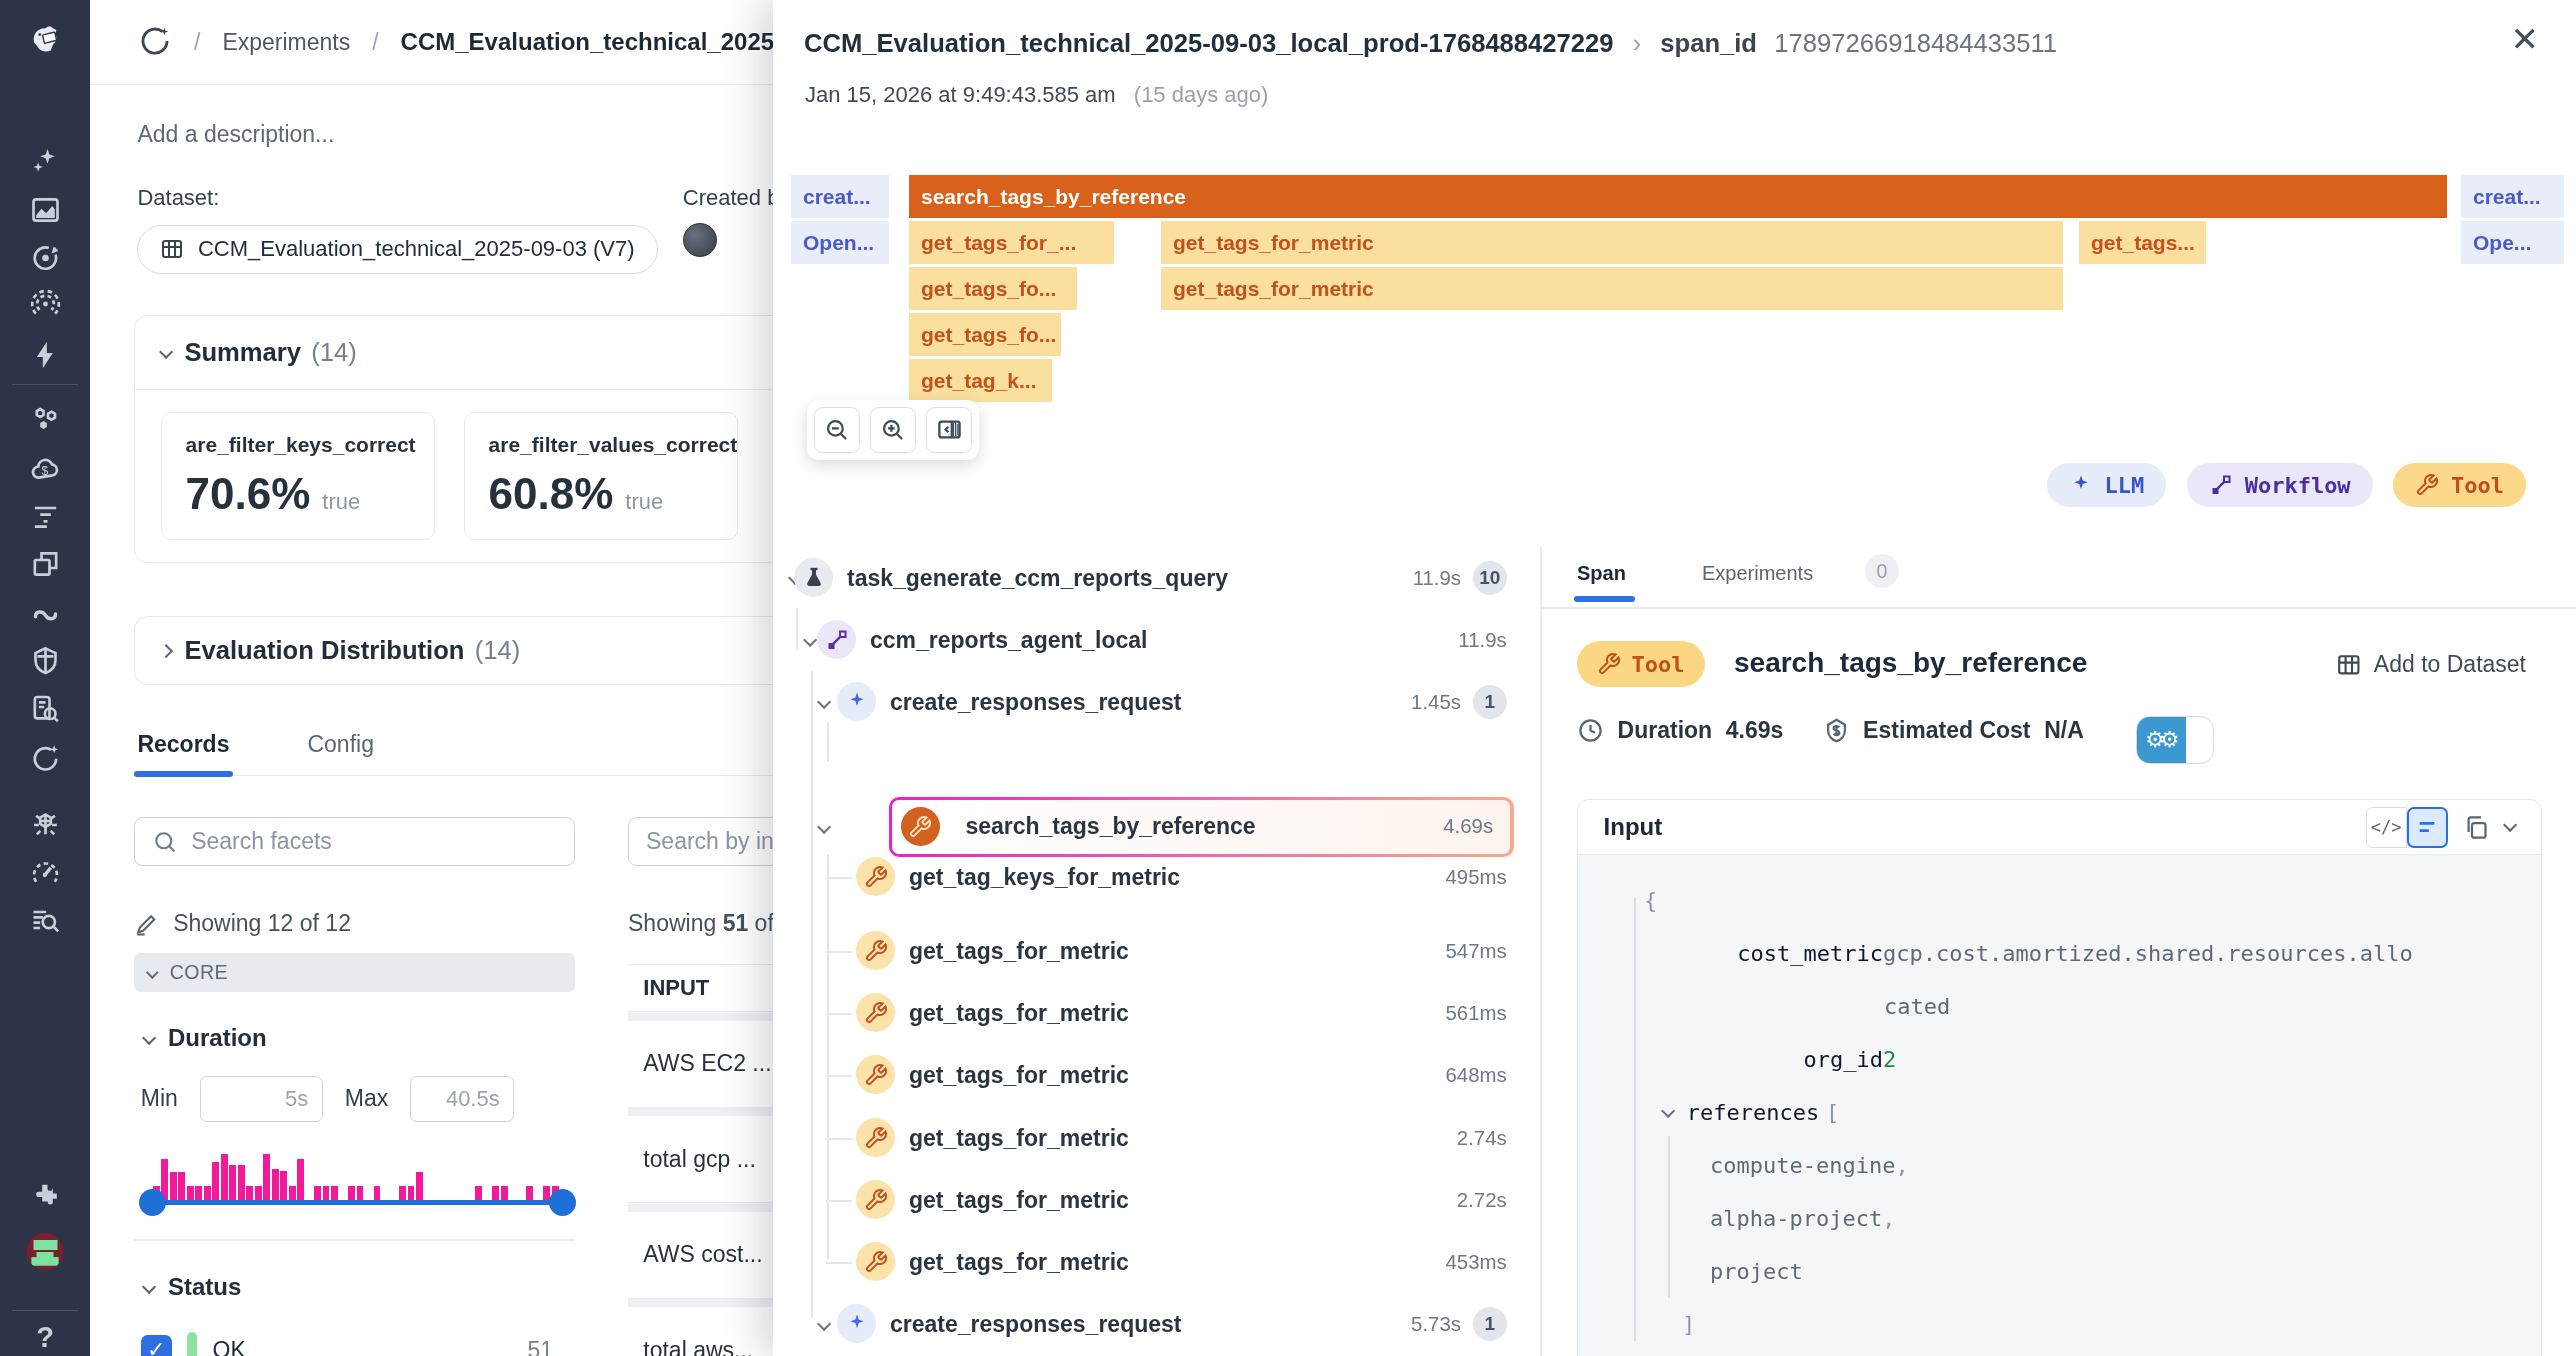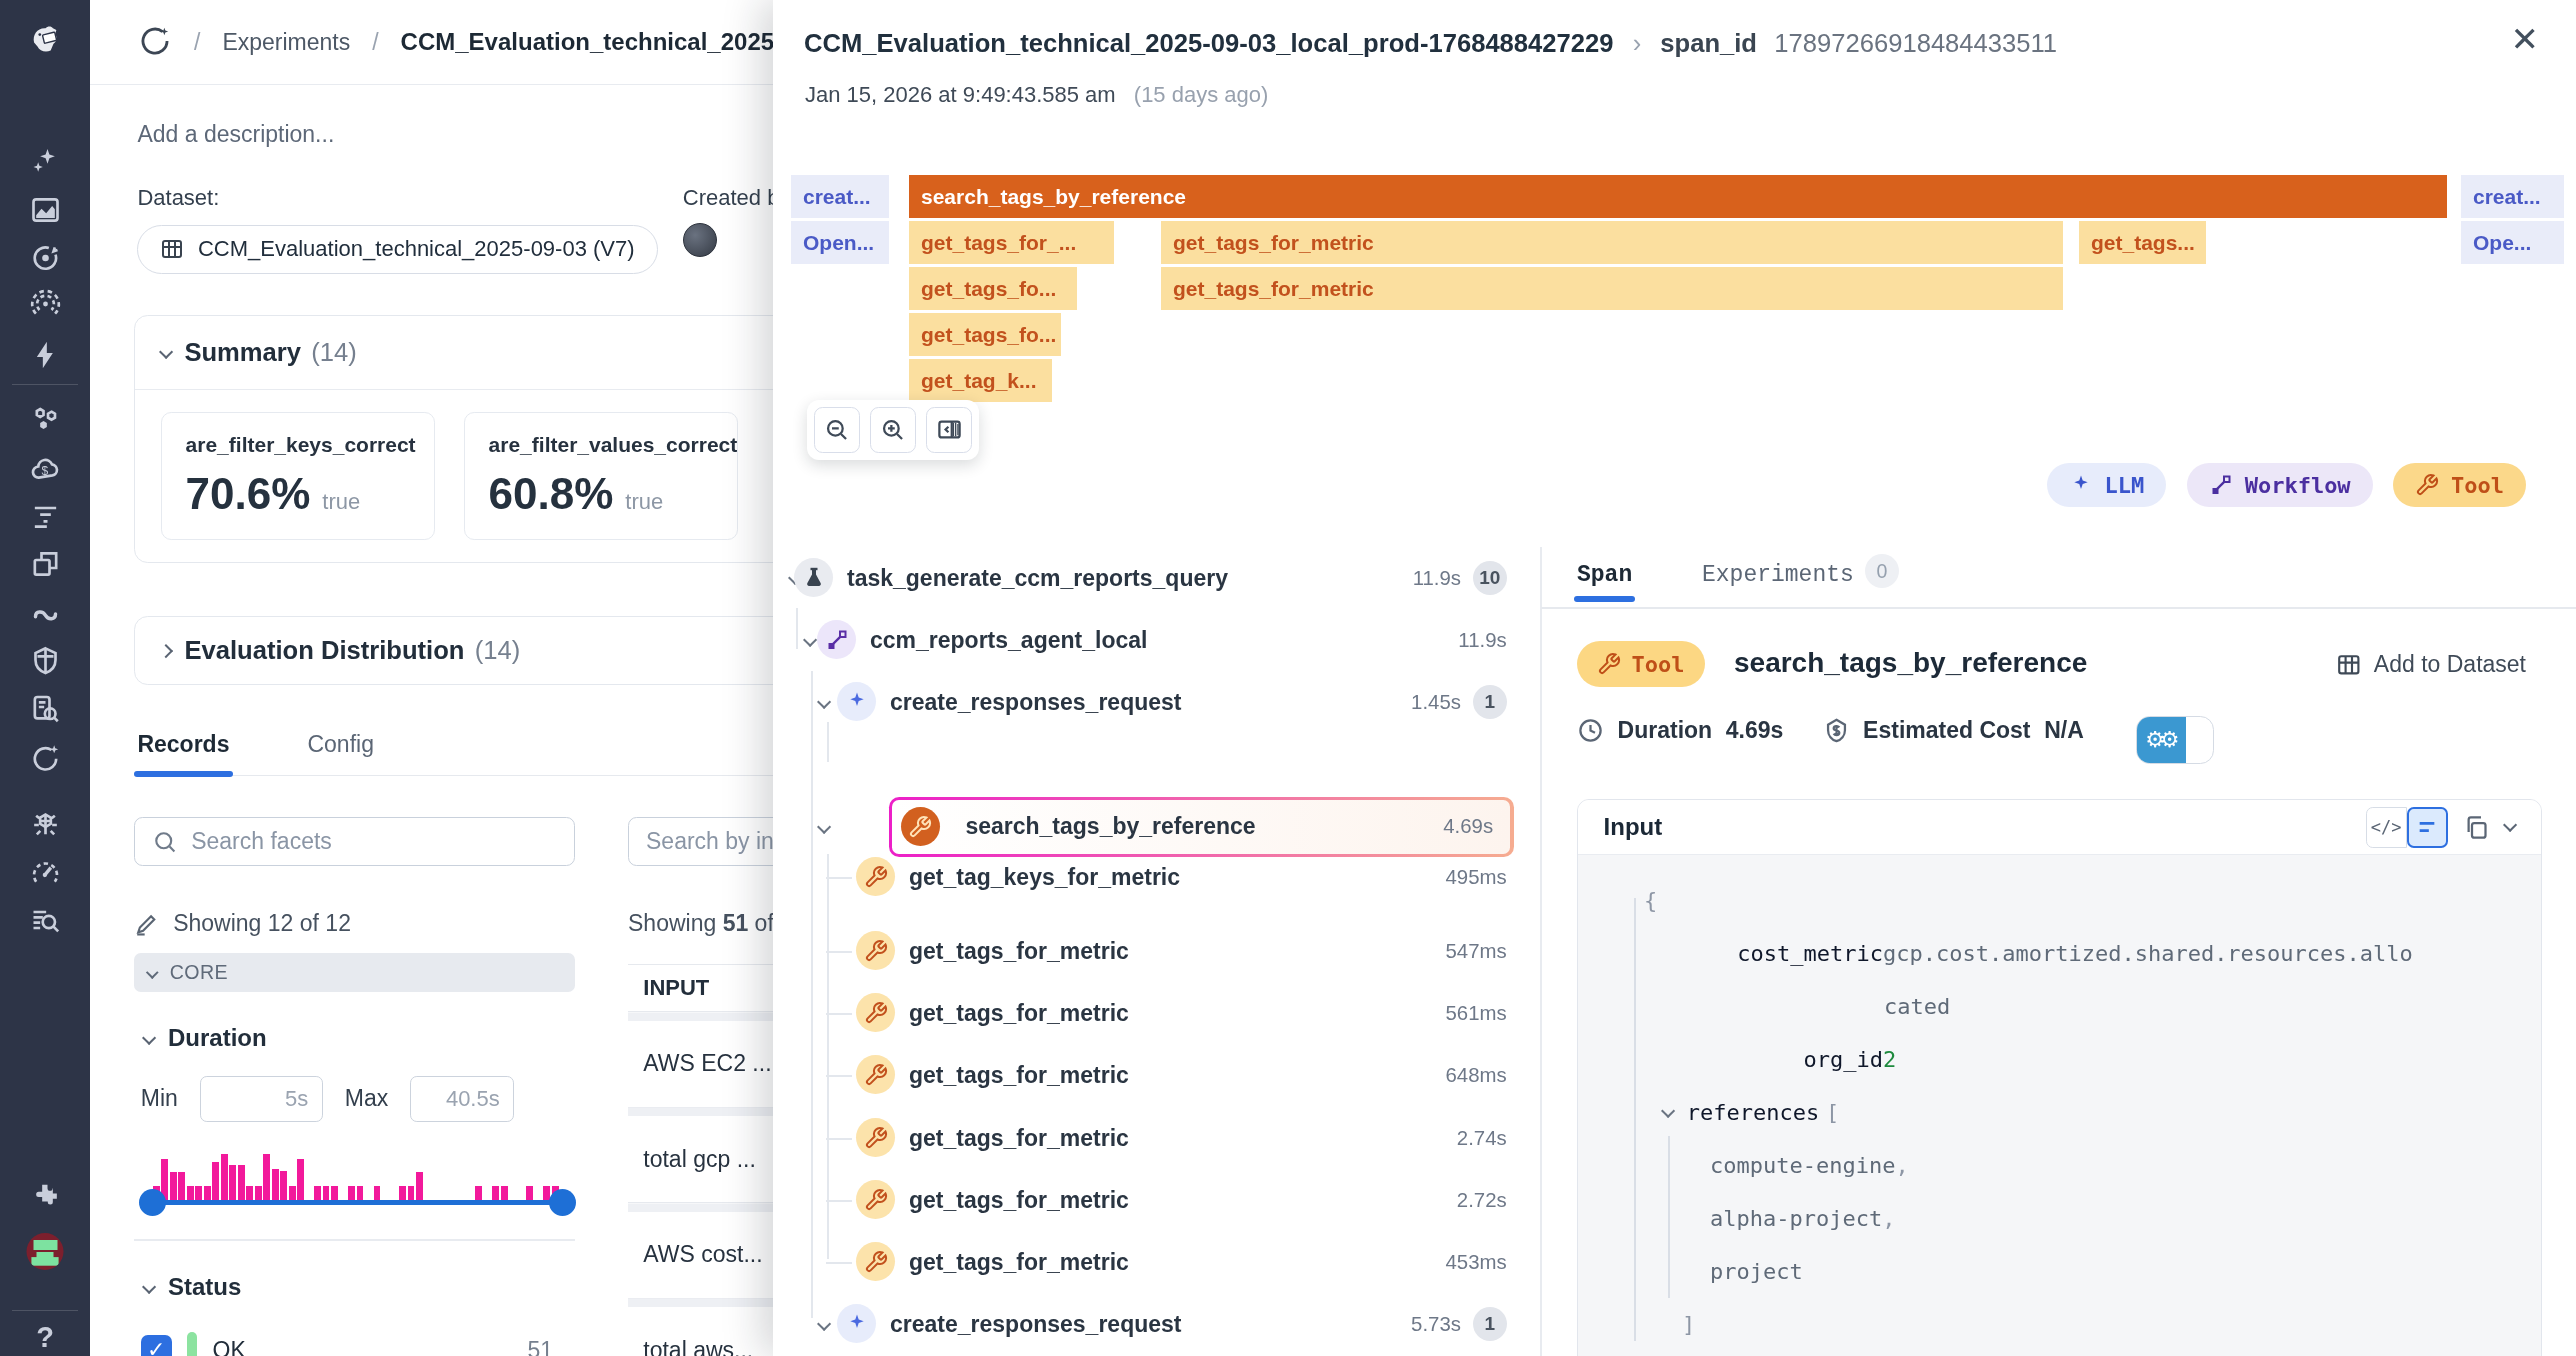--- a/index.html
+++ b/index.html
@@ -113,21 +113,21 @@
   .ic-workflow{background:#ece6fa;color:#5a2ea6;}
   .ic-llm{background:#e7ecfb;color:#4b6ae0;}
   .ic-tool{background:#fce3ab;color:#c2511d;}
   .ic-tool-solid{background:#d2601f;color:#ffe3b8;}
   .sel-wrap{position:absolute;left:116px;right:8.5px;top:0.9px;height:60px;border-radius:10.2px;background:linear-gradient(90deg,#ec1fc8,#f6ac90);padding:3.4px;}
   .sel-inner{width:100%;height:100%;border-radius:6.8px;background:linear-gradient(90deg,#ffffff,#fdf4ee);position:relative;display:flex;align-items:center;}
   .guide{position:absolute;background:#e3e7ed;}
 
   
   .panel-div{position:absolute;left:767px;top:547px;bottom:0;width:1.7px;background:#e8ebf0;}
-  .ptab{position:absolute;font-size:23px;color:#5b6675;font-family:Liberation Mono, monospace;}
+  .ptab{position:absolute;font-size:20px;color:#5b6675;}
   .ptab.active{color:#1d2935;font-weight:700;}
   .ptab-under{position:absolute;height:6px;background:#2d6fe0;border-radius:3.4px;}
   .ptabs-border{position:absolute;left:768px;right:0;top:607px;height:1.7px;background:#e6e9ee;}
   .pbadge{position:absolute;width:34px;height:34px;border-radius:50%;background:#eef0f4;color:#95a0ae;font-size:19.6px;display:flex;align-items:center;justify-content:center;}
   .span-title{position:absolute;font-size:28px;font-weight:700;color:#1d2a38;white-space:nowrap;}
   .kind-pill{position:absolute;height:46px;border-radius:23px;background:#fcd783;color:#bf4f18;display:flex;align-items:center;gap:10.2px;padding:0 20.4px;font-family:"DejaVu Sans Mono",monospace;font-size:22px;font-weight:600;}
   .kind-pill svg{width:24px;height:24px;}
   .add-ds{position:absolute;display:flex;align-items:center;gap:12px;font-size:23px;color:#3f4a57;}
   .add-ds svg{width:25.6px;height:25.6px;}
   .meta-row{position:absolute;display:flex;align-items:center;gap:13.6px;font-size:23px;color:#2a3542;}

